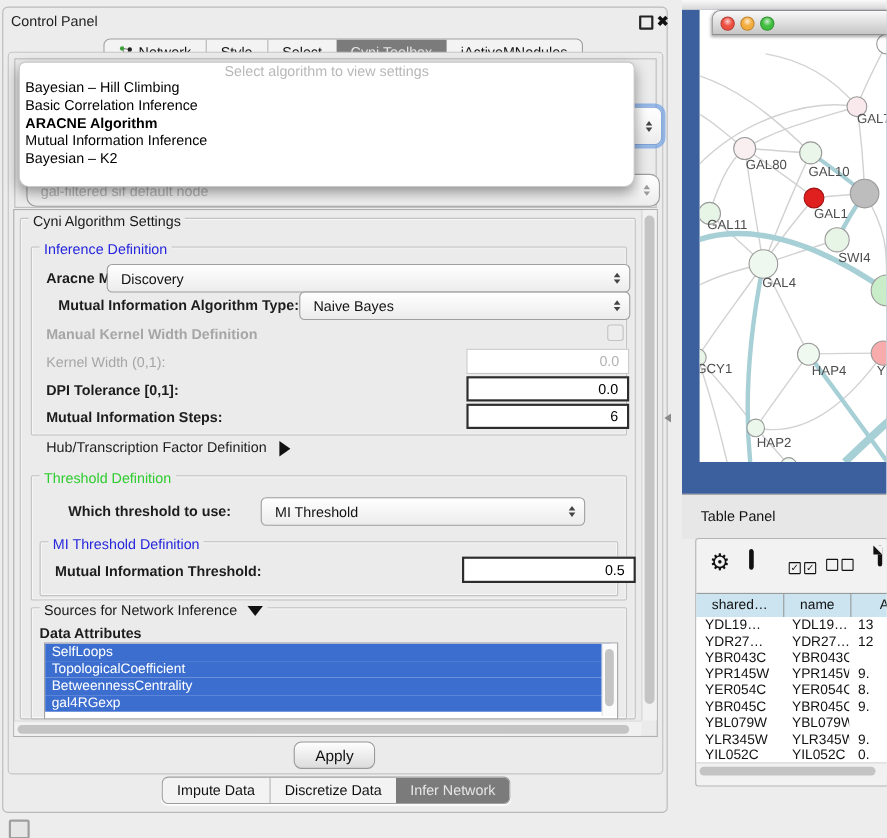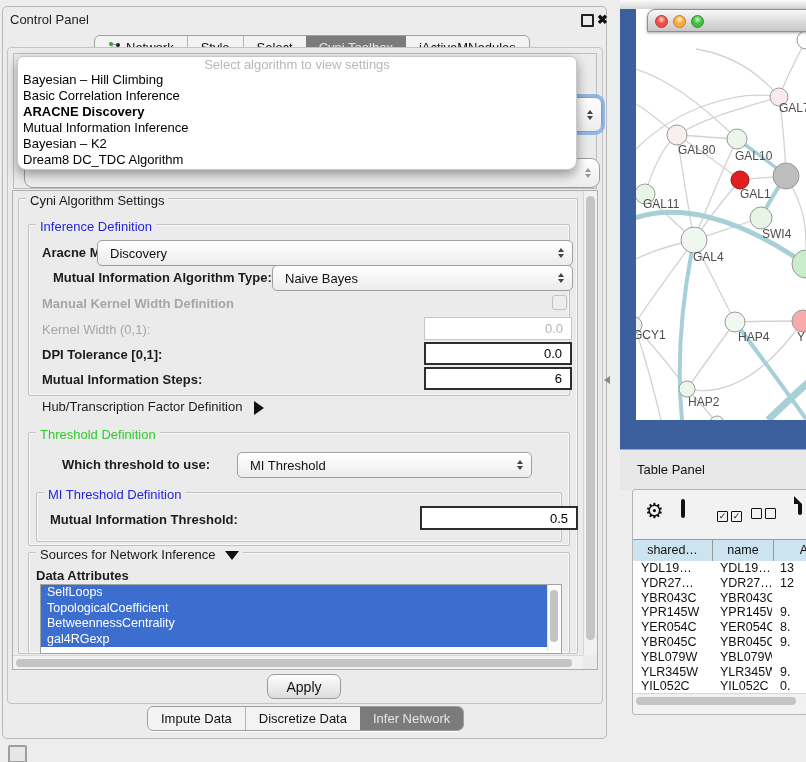--- a/index.html
+++ b/index.html
@@ -124,35 +124,35 @@
   <div class="abs" style="left:13px;top:53px;width:582px;height:134px;border:1px solid #bdbdbd;background:#ebebeb;"></div>
 
   <div class="abs combo" style="left:22px;top:97px;width:578px;height:33px;border-color:#7da3d8;box-shadow:0 0 0 3px rgba(110,160,230,.7);border-radius:7px;">
     <span class="spin">
         <i class="u"></i>
         <i class="d"></i>
       </span>
   </div>
 
   <div class="abs combo" style="left:24px;top:158px;width:574px;height:28px;border-radius:9px;">
+    <span class="val" style="color:#b4b4b4;">gal-filtered sif default node</span>
     <span class="spin">
         <i class="u" style="border-bottom-color:#9a9a9a;"></i>
         <i class="d" style="border-top-color:#9a9a9a;"></i>
       </span>
   </div>
 
   <div class="abs popup" style="left:17px;top:56px;width:558px;height:112px;">
     <div class="ph">Select algorithm to view settings</div>
     <div>
         <div class="it">Bayesian – Hill Climbing</div>
         <div class="it">Basic Correlation Inference</div>
-        <div class="it b">ARACNE Discovery</div>
+        <div class="it b">ARACNE Algorithm</div>
         <div class="it">Mutual Information Inference</div>
         <div class="it">Bayesian – K2</div>
-        <div class="it">Dream8 DC_TDC Algorithm</div>
       </div>
   </div>
 
   <div class="abs" style="left:12px;top:190px;width:584px;height:478px;border:1px solid #aeaeae;background:#ebebeb;"></div>
 
   <div class="abs sb-track-v" style="left:583px;top:191px;width:13px;height:464px;">
     <div class="sb-thumb" style="left:2px;top:5px;width:9px;height:444px;"></div>
   </div>
 
   <div class="abs sb-track-h" style="left:13px;top:655px;width:570px;height:13px;">

